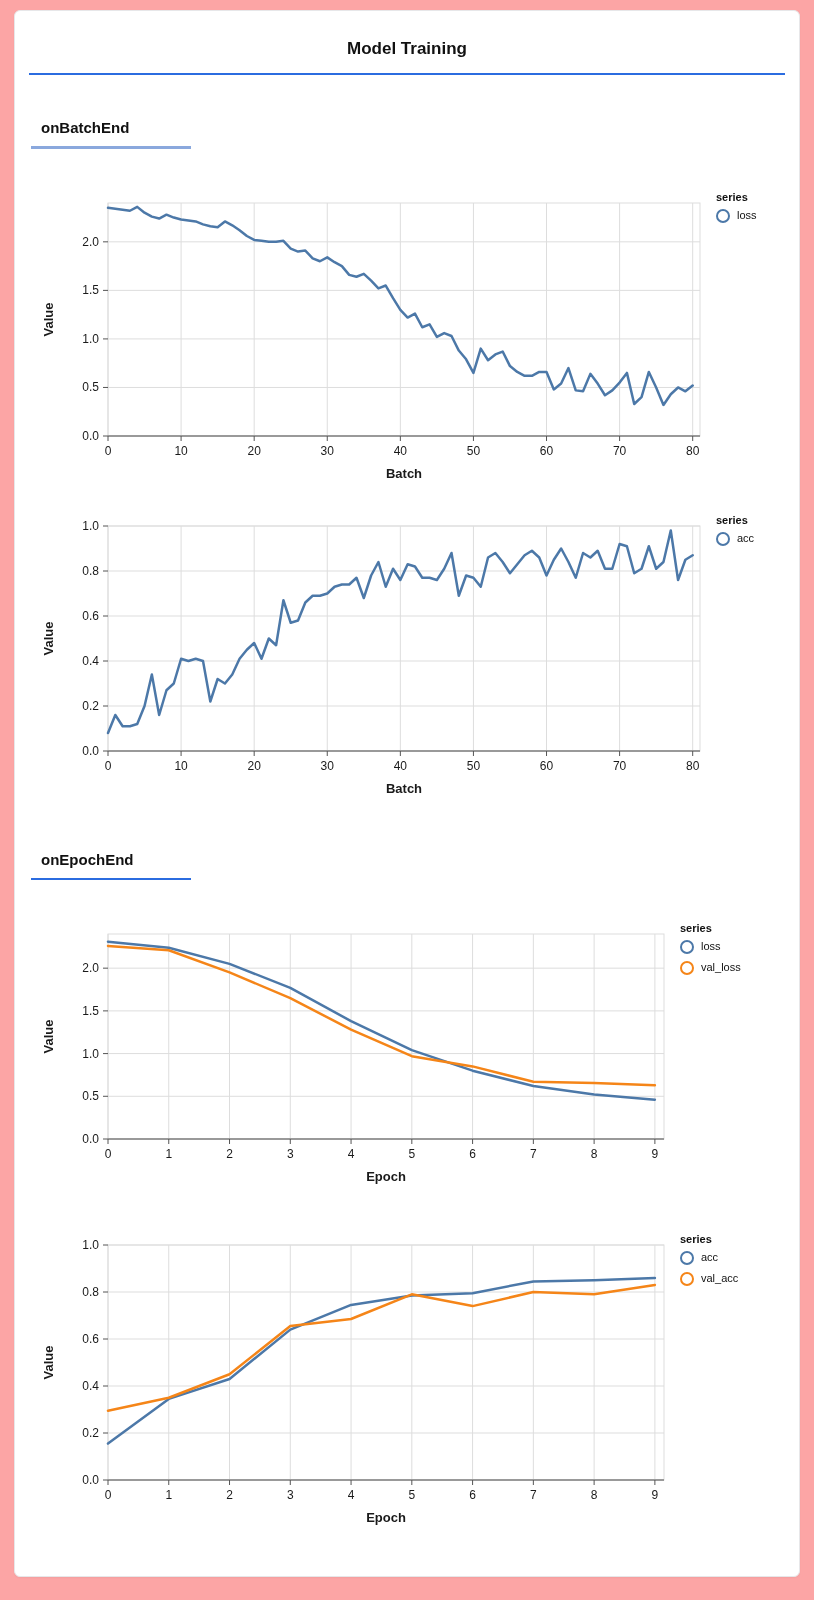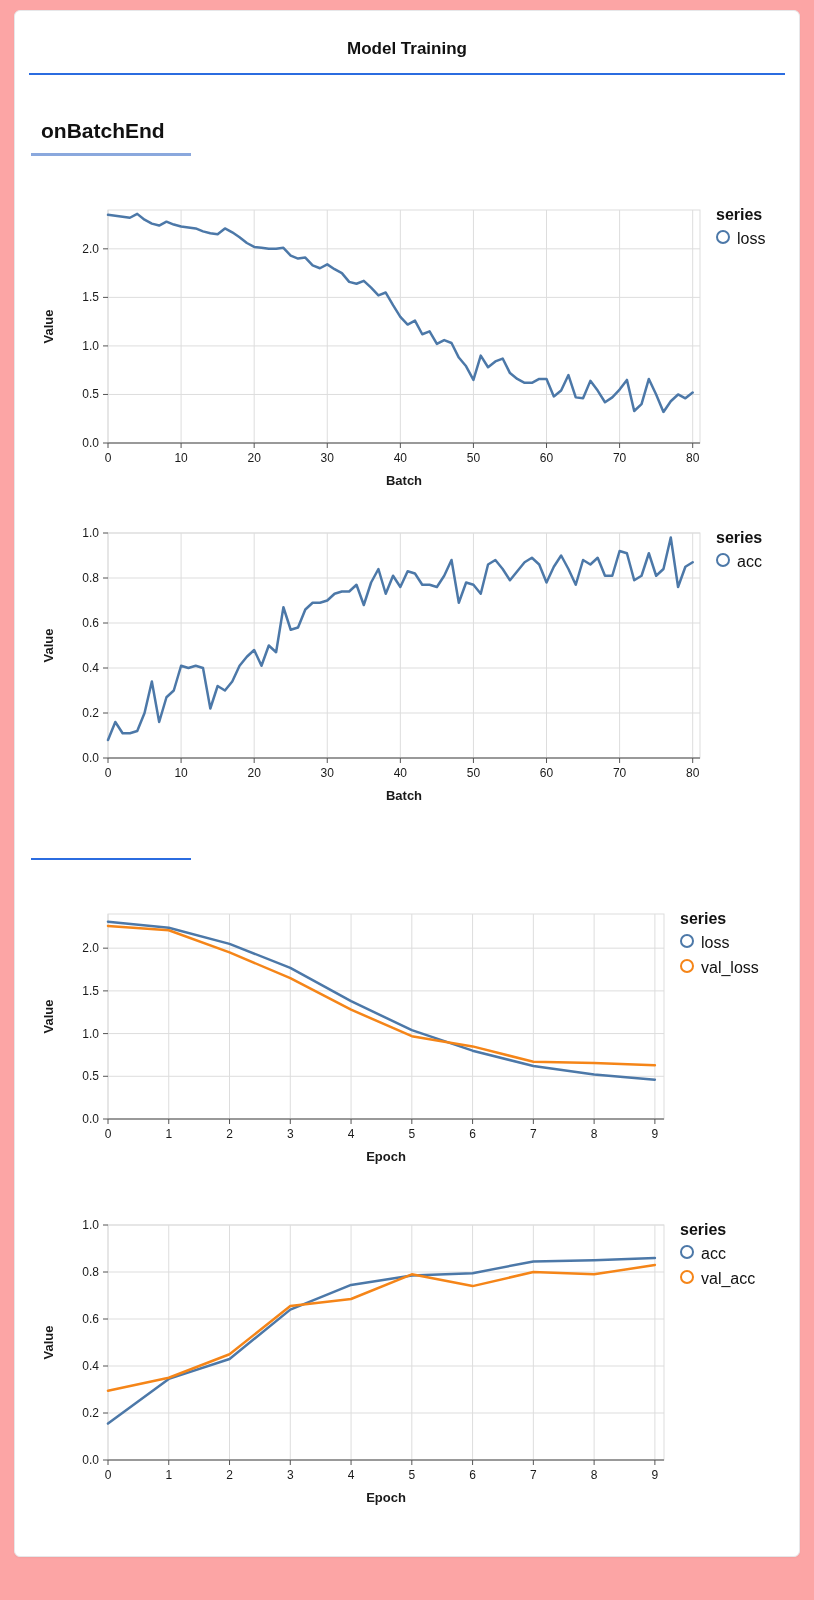--- a/index.html
+++ b/index.html
@@ -31,42 +31,42 @@
     text-align: center;
     margin: 4px 0 14px 0;
   }
   .title-rule {
     height: 2px;
     background: #2b6ce0;
     margin: 0 6px 0 6px;
   }
   .section { margin-top: 44px; }
   .section-title {
-    font-size: 21px;
+    font-size: 15px;
     font-weight: bold;
     margin: 0 0 10px 18px;
   }
   .section-rule {
     height: 3px;
     width: 160px;
     margin-left: 8px;
   }
   .rule-light { background: #8aa8dd; }
   .rule-dark  { background: #2b6ce0; height: 2px; }
   .chart-row {
     display: flex;
     flex-direction: row;
     align-items: flex-start;
   }
   .chart-row.first { margin-top: 40px; }
   .chart-row.second { margin-top: 20px; }
   .legend {
-    margin-top: 10px;
+    margin-top: 2px;
     margin-left: 6px;
-    font-size: 16px;
+    font-size: 11px;
   }
   .legend-title {
     font-weight: bold;
     margin-bottom: 6px;
   }
   .legend-item {
     display: flex;
     align-items: flex-start;
     margin-bottom: 7px;
   }
@@ -228,20 +228,21 @@
             <div class="legend-title">series</div>
             <div class="legend-item">
               <span class="legend-ring" style="border-color: rgb(76, 120, 168);"></span>
               <span>acc</span>
             </div>
           </div>
       </div>
     </div>
 
     <div class="section">
+      <div class="section-title">onEpochEnd</div>
       <div class="section-rule rule-dark"></div>
 
       <div class="chart-row first">
         <svg width="651" height="275">
             <g>
               <line x1="85" x2="85" y1="14" y2="219" stroke="#dddddd" stroke-width="1"></line>
               <line x1="145.76502732240436" x2="145.76502732240436" y1="14" y2="219" stroke="#dddddd" stroke-width="1"></line>
               <line x1="206.53005464480873" x2="206.53005464480873" y1="14" y2="219" stroke="#dddddd" stroke-width="1"></line>
               <line x1="267.2950819672131" x2="267.2950819672131" y1="14" y2="219" stroke="#dddddd" stroke-width="1"></line>
               <line x1="328.06010928961746" x2="328.06010928961746" y1="14" y2="219" stroke="#dddddd" stroke-width="1"></line>

